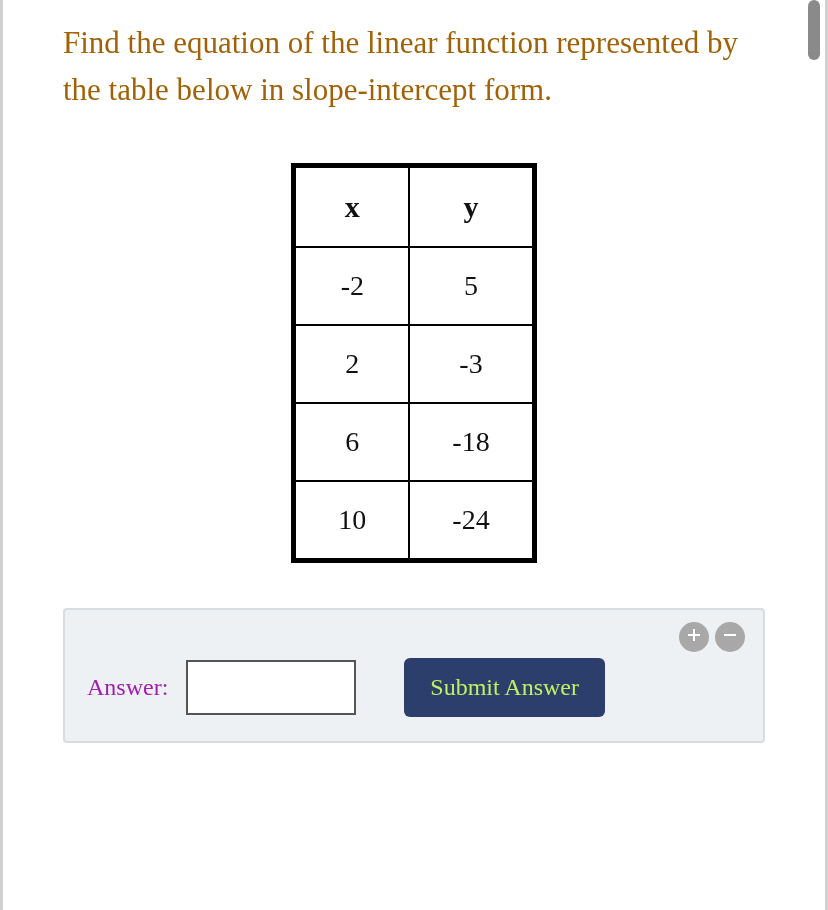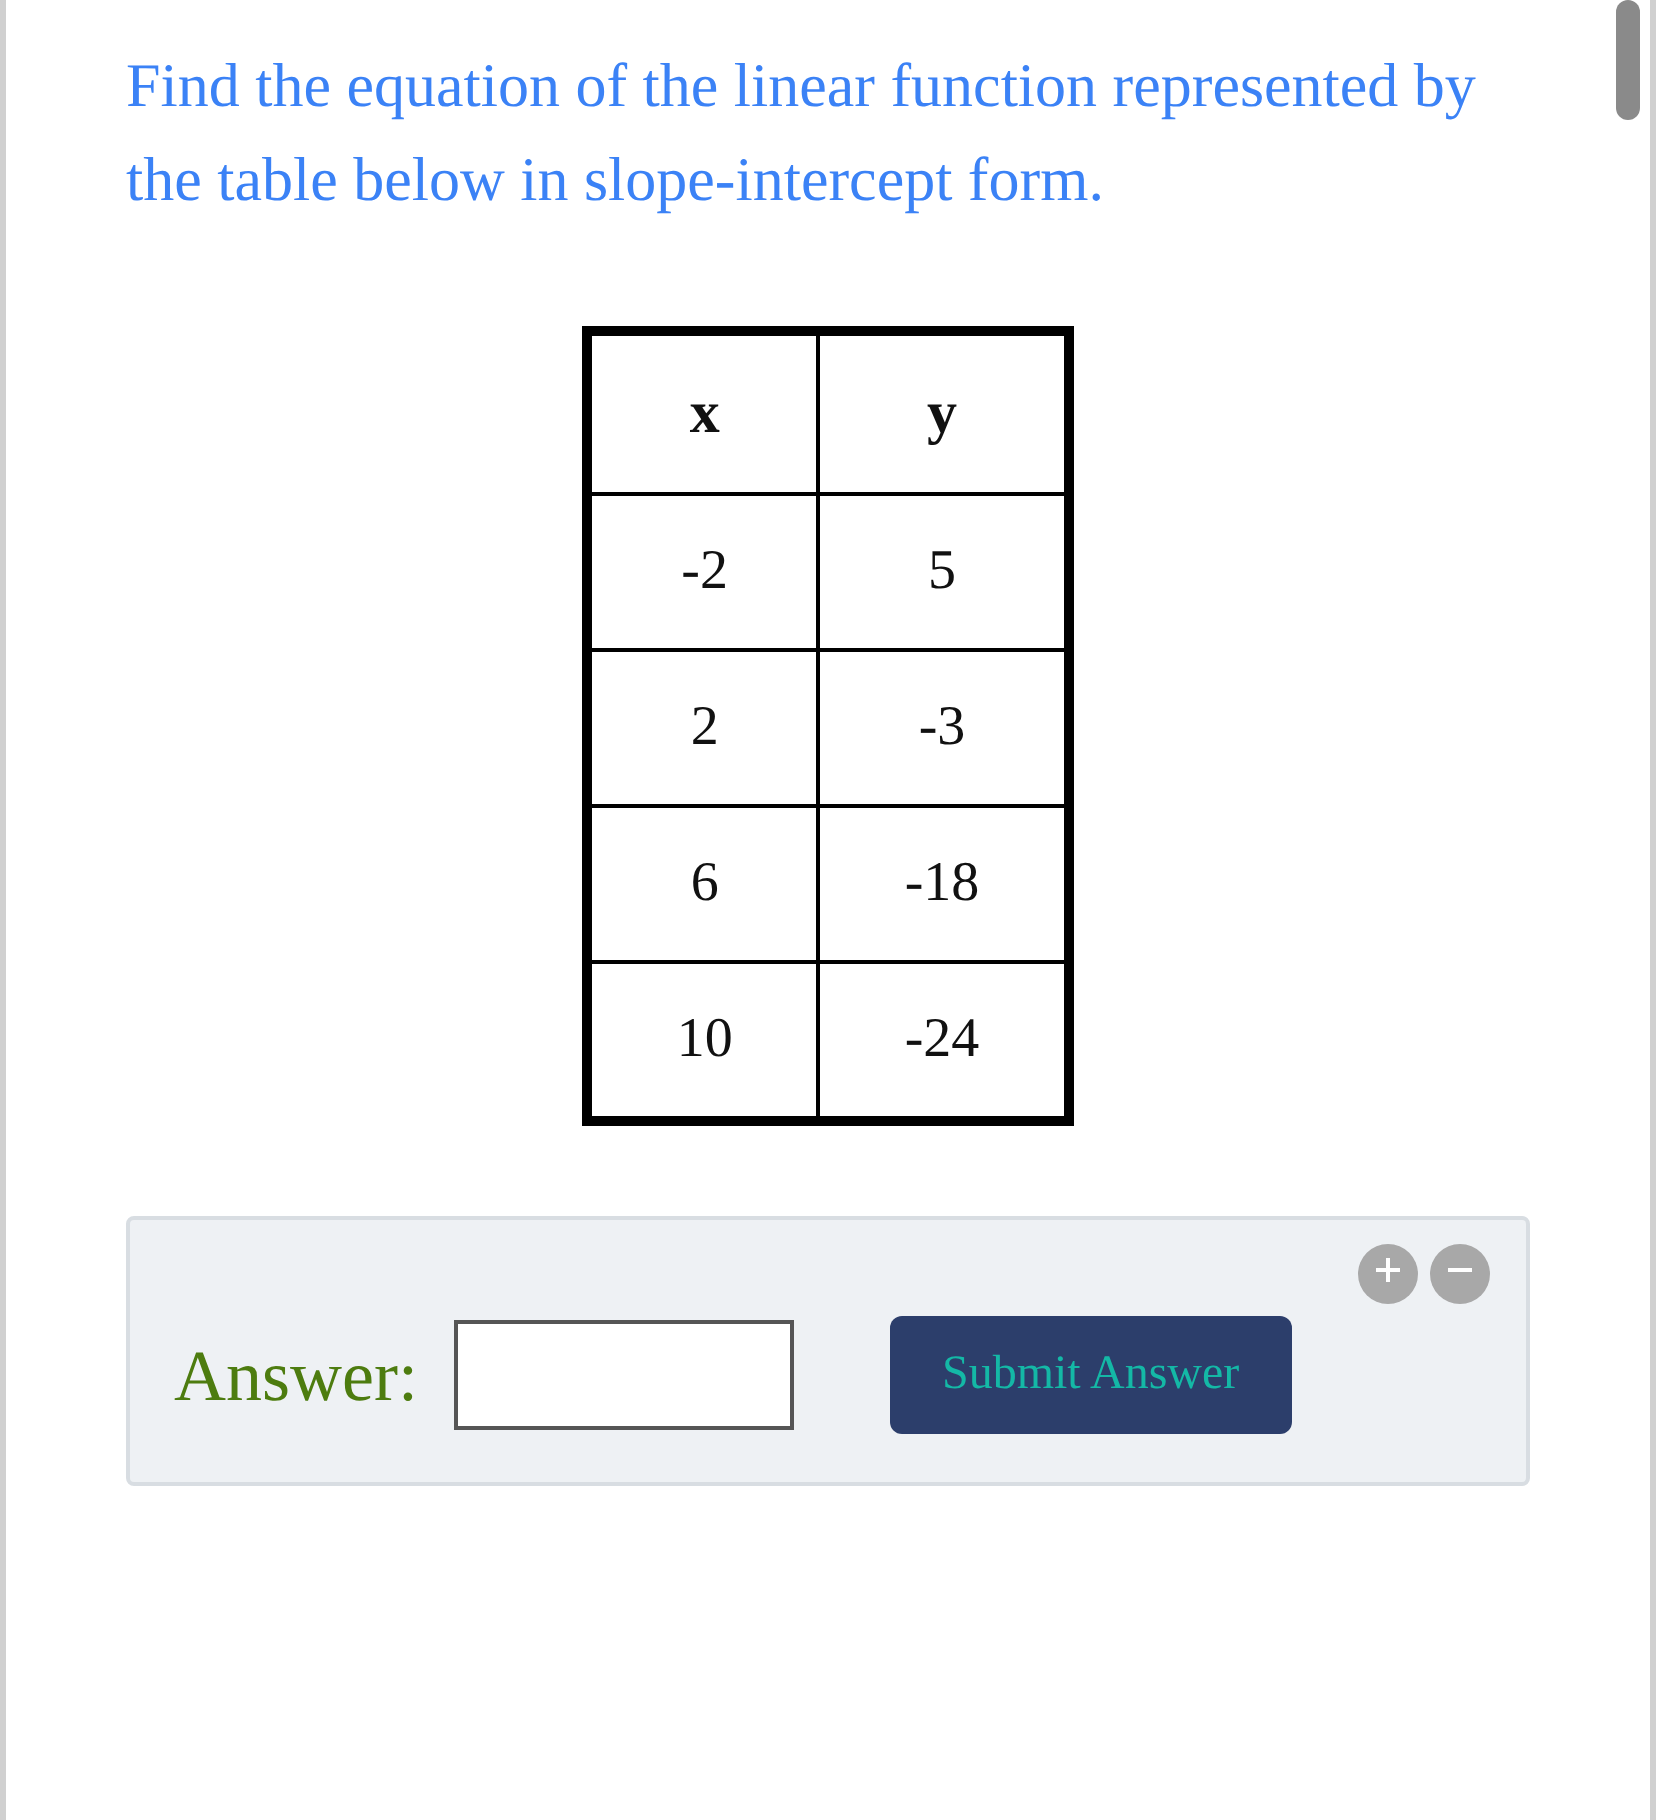--- a/index.html
+++ b/index.html
@@ -26,21 +26,21 @@
     position: absolute;
     right: 8px;
     top: 0;
     width: 12px;
     height: 60px;
     background: #8a8a8a;
     border-radius: 6px;
   }
   .prompt-text {
     font-size: 31px;
-    color: #3b82f6;
+    color: #a16207;
     line-height: 1.5;
     margin-bottom: 50px;
   }
   .data-table {
     border-collapse: collapse;
     margin: 0 auto 45px auto;
     border: 5px solid #000;
   }
   .data-table th,
   .data-table td {
@@ -84,35 +84,35 @@
     height: 16px;
     fill: #fff;
   }
   .answer-row {
     display: flex;
     align-items: center;
     gap: 18px;
     margin-top: 30px;
   }
   .answer-label {
-    font-size: 36px;
-    color: #4d7c0f;
+    font-size: 24px;
+    color: #a21caf;
   }
   .answer-input {
     width: 170px;
     height: 55px;
     border: 2px solid #555;
     background: #fff;
     font-size: 24px;
     padding: 4px 8px;
     font-family: Georgia, 'Times New Roman', serif;
   }
   .submit-btn {
     background: #2c3e6b;
-    color: #14b8a6;
+    color: #bef264;
     border: none;
     border-radius: 6px;
     font-size: 24px;
     padding: 16px 26px;
     cursor: pointer;
     font-family: Georgia, 'Times New Roman', serif;
     margin-left: 30px;
   }
 </style>
 </head>

